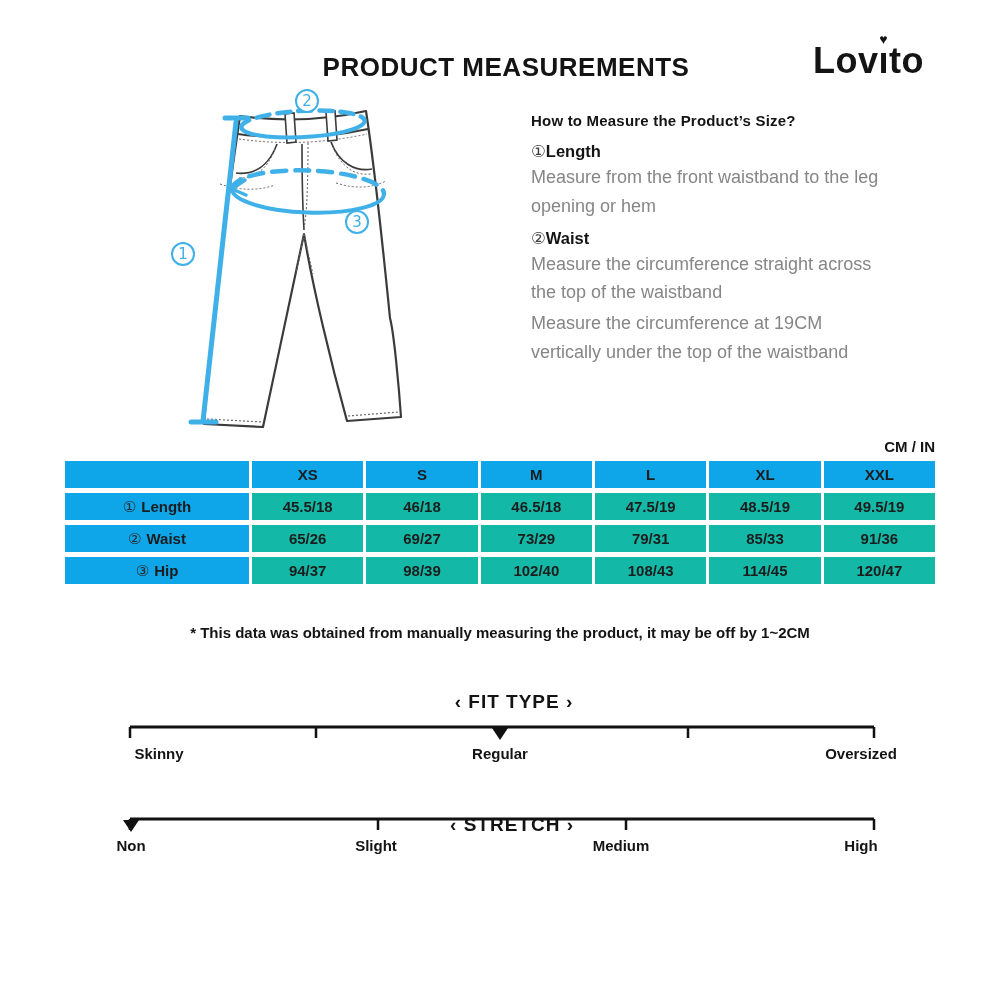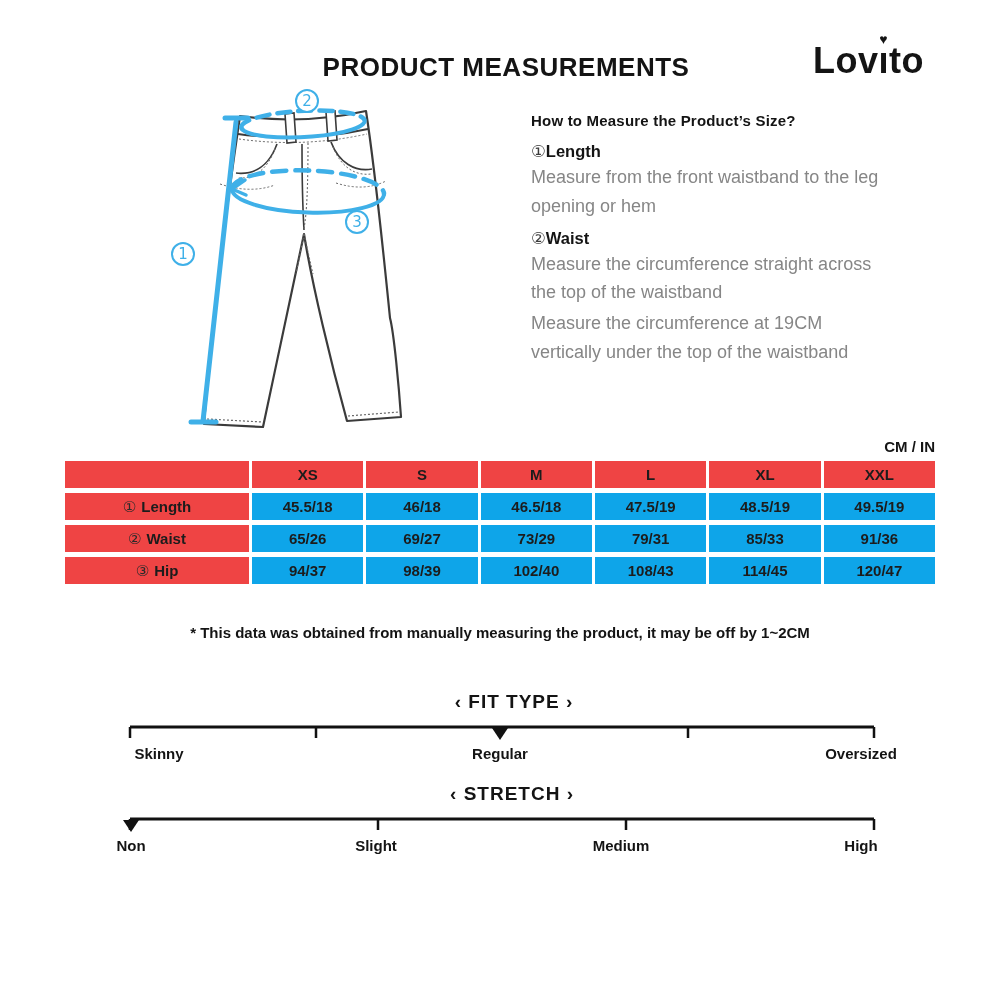--- a/index.html
+++ b/index.html
@@ -26,22 +26,22 @@
 
   
   .units { position:absolute; right:65px; top:438px; font-size:15px; font-weight:700; }
 
   
   .size-table { position:absolute; left:65px; top:461px; width:870px;
                 display:grid; grid-template-columns:184px repeat(6,1fr);
                 grid-auto-rows:27px; column-gap:3px; row-gap:5px; }
   .t-cell { display:flex; align-items:center; justify-content:center;
             font-size:15px; font-weight:700; color:#1c1c1c; }
-  .t-head, .t-label, .t-corner { background:#ef4444; }
-  .t-val { background:#0ea5e9; }
+  .t-head, .t-label, .t-corner { background:#0ea5e9; }
+  .t-val { background:#14b8a6; }
   .t-label .num { font-weight:400; margin-right:5px; color:#2b2b2b; }
 
   
   .footnote { position:absolute; left:0; right:0; top:624px; text-align:center;
               font-size:15px; font-weight:700; }
 
   
   .scale-title { position:absolute; left:0; right:0; text-align:center;
                  font-size:19px; font-weight:800; letter-spacing:1px; }
   .scale-svg { position:absolute; left:0; }
@@ -169,21 +169,21 @@
   <div class="scale-title" style="top:691px;margin-left:28px;">‹ FIT TYPE ›</div>
   <svg class="scale-svg" style="top:724px;" width="1000" height="20" viewBox="0 0 1000 20">
     <path d="M130,3 L874,3" stroke="#111" stroke-width="3"></path>
     <path d="M130,3 L130,14 M316,3 L316,14 M688,3 L688,14 M874,3 L874,14" stroke="#111" stroke-width="2.5"></path>
     <polygon points="492,4 508,4 500,16" fill="#111"></polygon>
   </svg>
   <div class="scale-label" style="top:745px; left:131px;margin-left:28px;">Skinny</div>
   <div class="scale-label" style="top:745px; left:500px;">Regular</div>
   <div class="scale-label" style="top:745px; left:861px;">Oversized</div>
 
-  <div class="scale-title" style="top:783px;padding-left:24px;">‹ STRETCH ›</div>
+  <div class="scale-title" style="top:814px;padding-left:24px;">‹ STRETCH ›</div>
   <svg class="scale-svg" style="top:816px;" width="1000" height="20" viewBox="0 0 1000 20">
     <path d="M130,3 L874,3" stroke="#111" stroke-width="3"></path>
     <path d="M130,3 L130,14 M378,3 L378,14 M626,3 L626,14 M874,3 L874,14" stroke="#111" stroke-width="2.5"></path>
     <polygon points="123,4 139,4 131,16" fill="#111"></polygon>
   </svg>
   <div class="scale-label" style="top:837px; left:131px;">Non</div>
   <div class="scale-label" style="top:837px; left:376px;">Slight</div>
   <div class="scale-label" style="top:837px; left:621px;">Medium</div>
   <div class="scale-label" style="top:837px; left:861px;">High</div>
 

